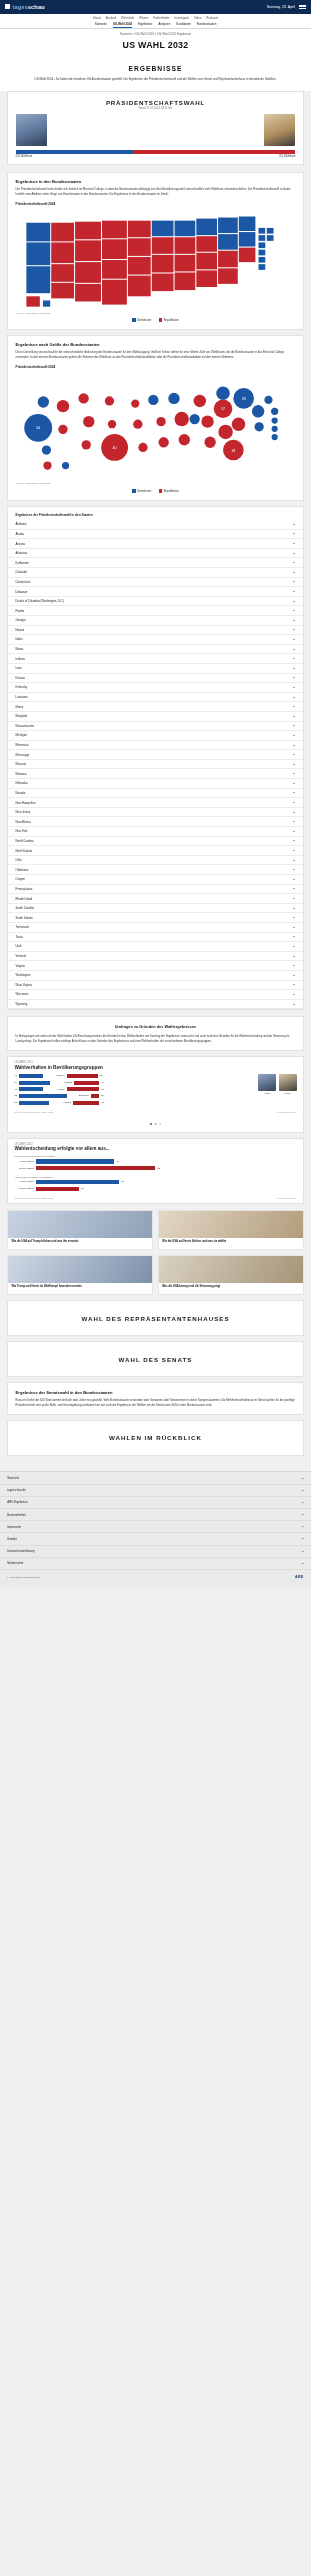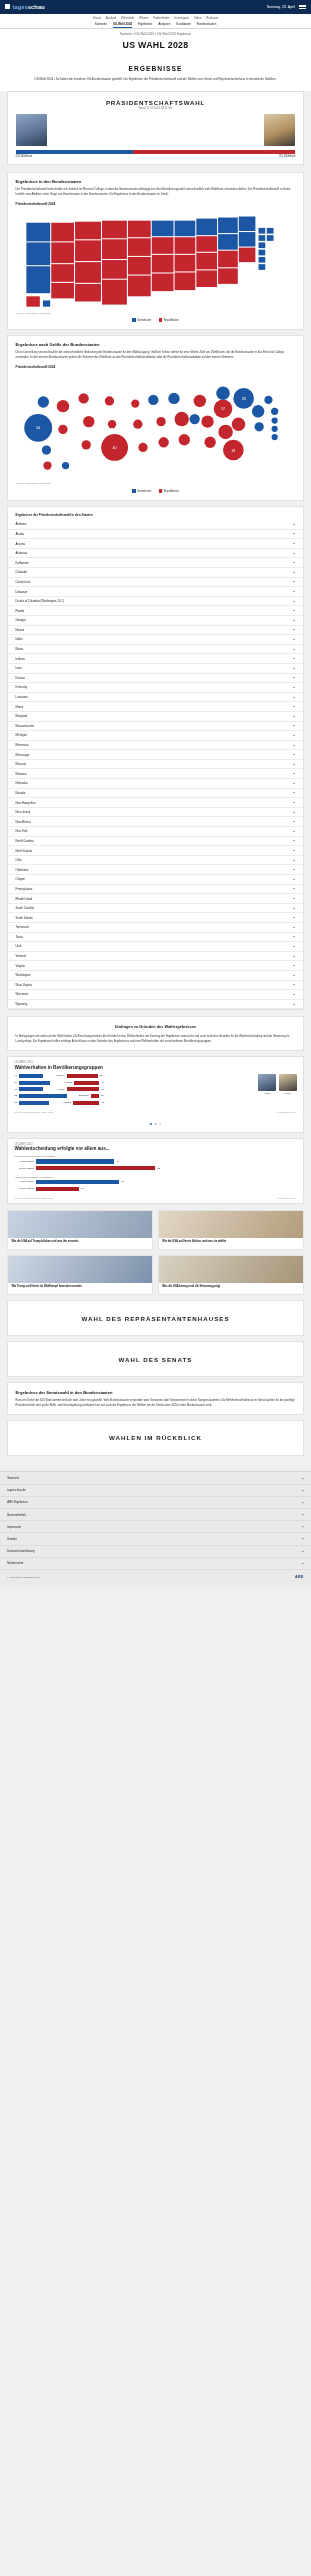--- a/index.html
+++ b/index.html
@@ -219,21 +219,21 @@
     <span>Startseite</span>
     <span class="active">US-Wahl 2024</span>
     <span>Ergebnisse</span>
     <span>Analysen</span>
     <span>Kandidaten</span>
     <span>Bundesstaaten</span>
   </div>
 </div>
 
 <div class="breadcrumb">Startseite &gt; US-Wahl 2024 &gt; US-Wahl 2024 Ergebnisse</div>
-<div class="page-title">US WAHL 2028</div>
+<div class="page-title">US WAHL 2032</div>
 
 <div style="background:#fff;">
   <div class="section-title">ERGEBNISSE</div>
   <div class="lead">US-Wahl 2024 - So haben die einzelnen US-Bundesstaaten gewählt: Die Ergebnisse der Präsidentschaftswahl und der Wahlen zum Senat und Repräsentantenhaus in interaktiven Grafiken.</div>
 </div>
 
 <div class="pw-card">
   <div class="pw-title">PRÄSIDENTSCHAFTSWAHL</div>
   <div class="pw-sub">Stand: 12.12.2024, 08:11 Uhr</div>
   <div class="pw-cands">

